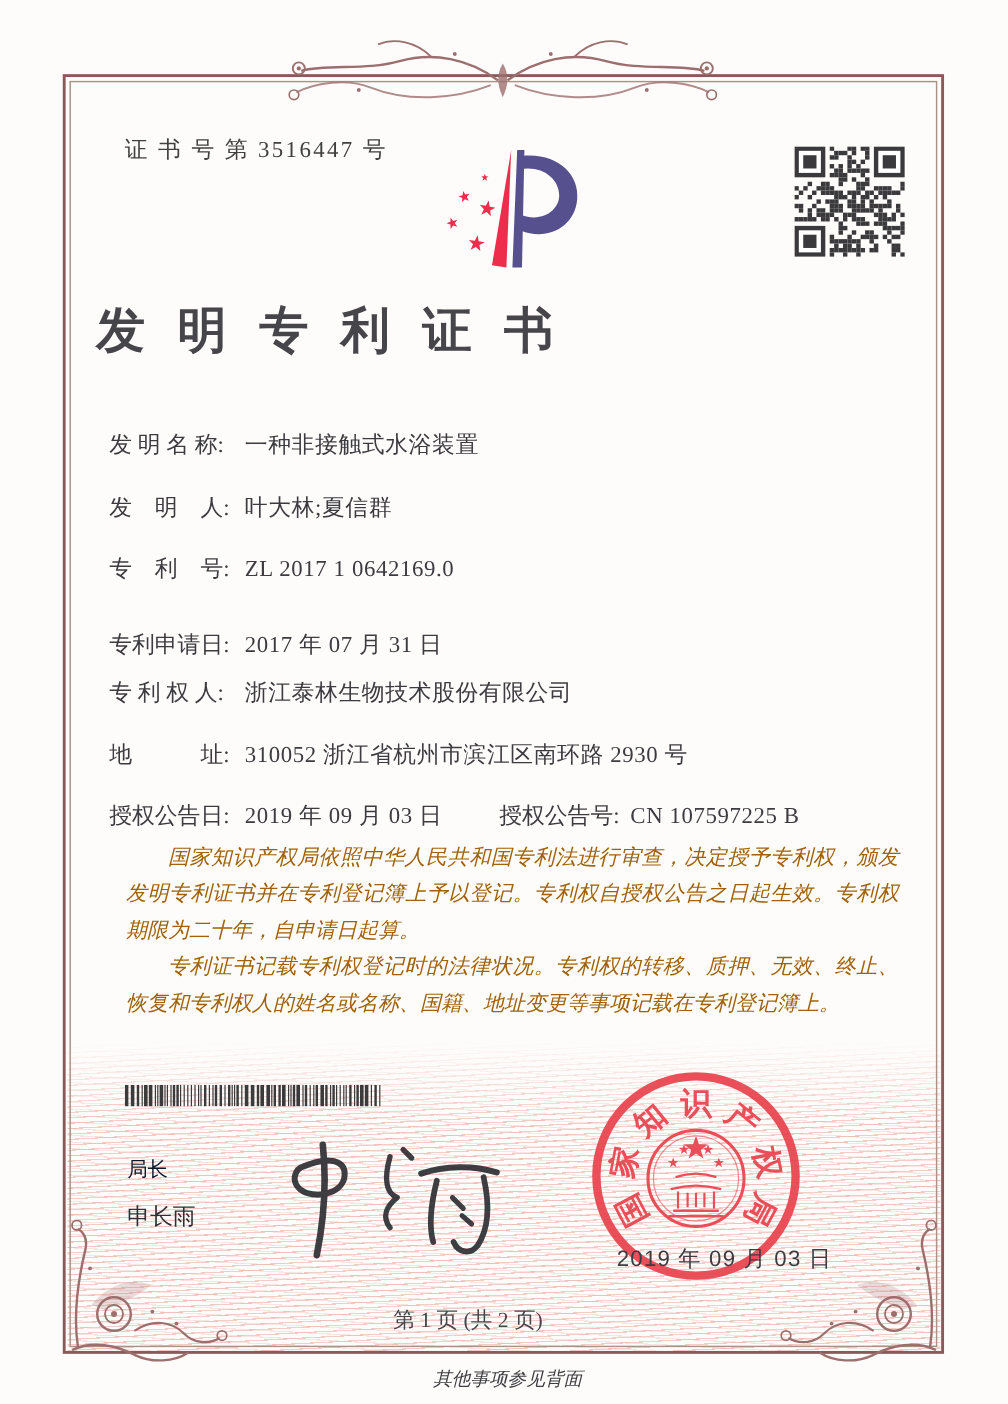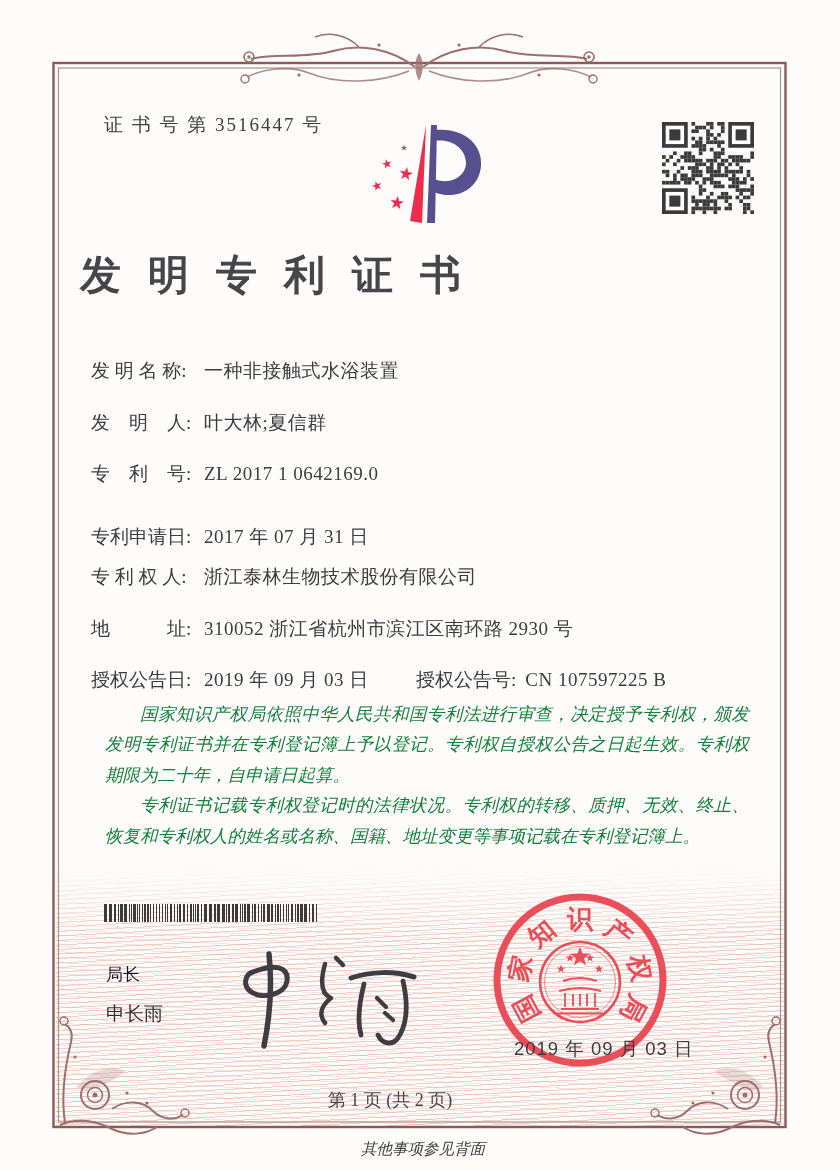--- a/index.html
+++ b/index.html
@@ -15,21 +15,21 @@
   #frame{position:absolute;left:0;top:0;z-index:2;pointer-events:none;}
   .abs{position:absolute;z-index:5;}
   #cert-no{left:104px;top:112px;font-size:19px;letter-spacing:2px;color:#404040;}
   #title{left:53px;top:248px;width:734px;text-align:left;font-size:41px;font-weight:600;
          letter-spacing:27px;text-indent:27px;color:#45454a;}
   .frow{left:91px;width:660px;font-size:19px;color:#3c3c40;white-space:nowrap;}
   .frow .lbl{display:inline-block;min-width:104px;}
   .frow .val{margin-left:9px;letter-spacing:.5px;}
   #row-grant .col2{position:absolute;left:325px;top:0;}
   #paras{left:105px;top:699px;width:644px;font-size:17.5px;line-height:1.74;
-         font-style:italic;text-align:justify;color:#15803d;}
+         font-style:italic;text-align:justify;color:#a16207;}
   #paras p{margin:0;text-indent:2em;}
   #director-title{left:106px;top:963px;font-size:17px;color:#0f172a;
         font-family:"Liberation Sans","DejaVu Sans",sans-serif;}
   #director-name{left:106px;top:1001px;font-size:19px;color:#2f2f33;
         font-family:Liberation Sans, sans-serif;}
   #seal-date{left:514px;top:1036px;font-size:18.5px;letter-spacing:1px;color:#3b3b40;z-index:6;
         font-family:"Liberation Sans","DejaVu Sans",sans-serif;}
   #page-info{left:300px;top:1088px;width:180px;text-align:center;font-size:18px;color:#46464a;}
   #back-note{left:295px;top:1139px;width:190px;text-align:right;font-size:15.5px;
              font-style:italic;color:#3e3e42;}

